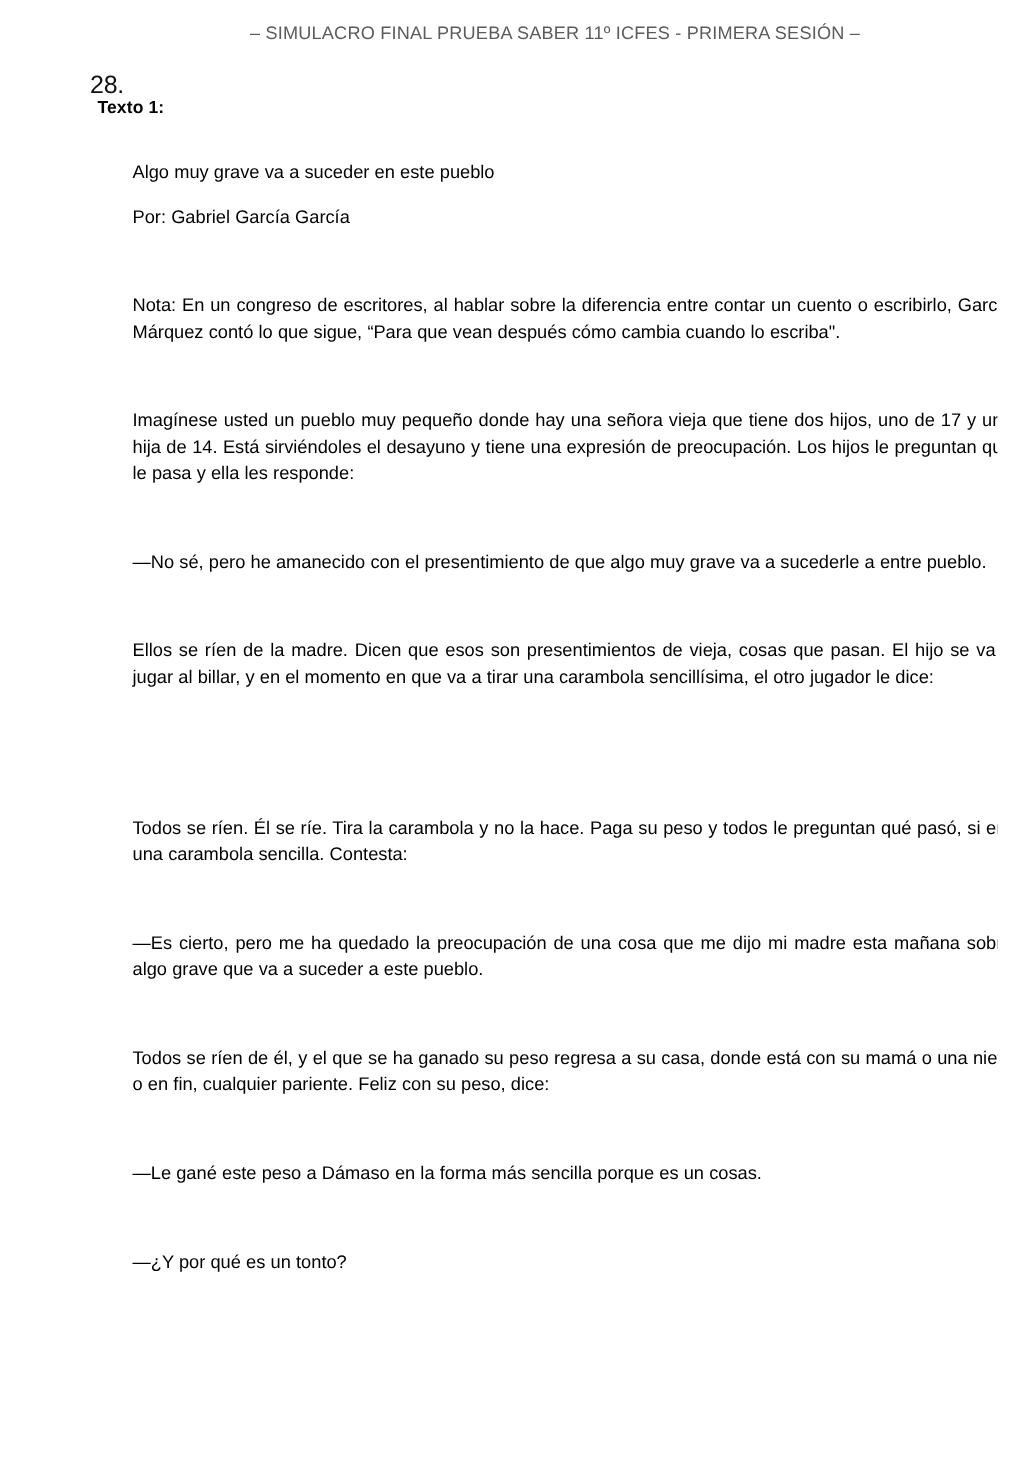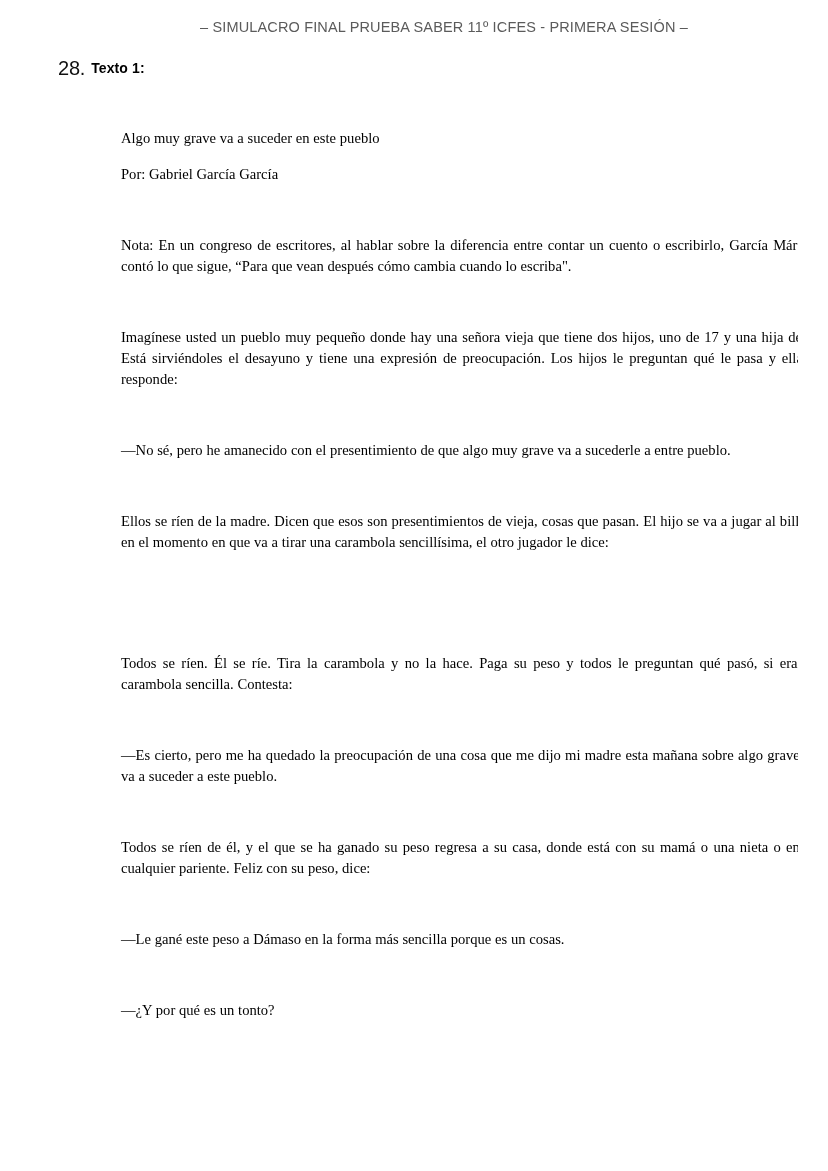--- a/index.html
+++ b/index.html
@@ -34,23 +34,24 @@
     letter-spacing: 0.15px;
     color: #5b5b5b;
     font-weight: 400;
     white-space: nowrap;
   }
 
   
   .question-head {
     position: absolute;
     top: 58px;
-    left: 28px;
+    left: 42px;
     display: flex;
-    align-items: center;
+    align-items: flex-start;
+    flex-direction: column;
   }
   .question-number {
     font-size: 20px;
     font-weight: 400;
     color: #111111;
     line-height: 1;
     letter-spacing: -0.2px;
   }
   .question-label {
     font-size: 14px;
@@ -58,23 +59,22 @@
     color: #000000;
     line-height: 1;
     margin-left: 6px;
     letter-spacing: 0.1px;
   }
 
   
   .text-column {
     position: absolute;
     top: 128px;
-    left: 91px;
+    left: 76px;
     width: 704px;
-    font-family: Liberation Serif, serif;
   }
   .para {
     font-size: 14.6px;
     line-height: 21px;
     color: #000000;
     margin: 0;
     text-align: justify;
     text-justify: inter-word;
     word-spacing: 0.1px;
   }

